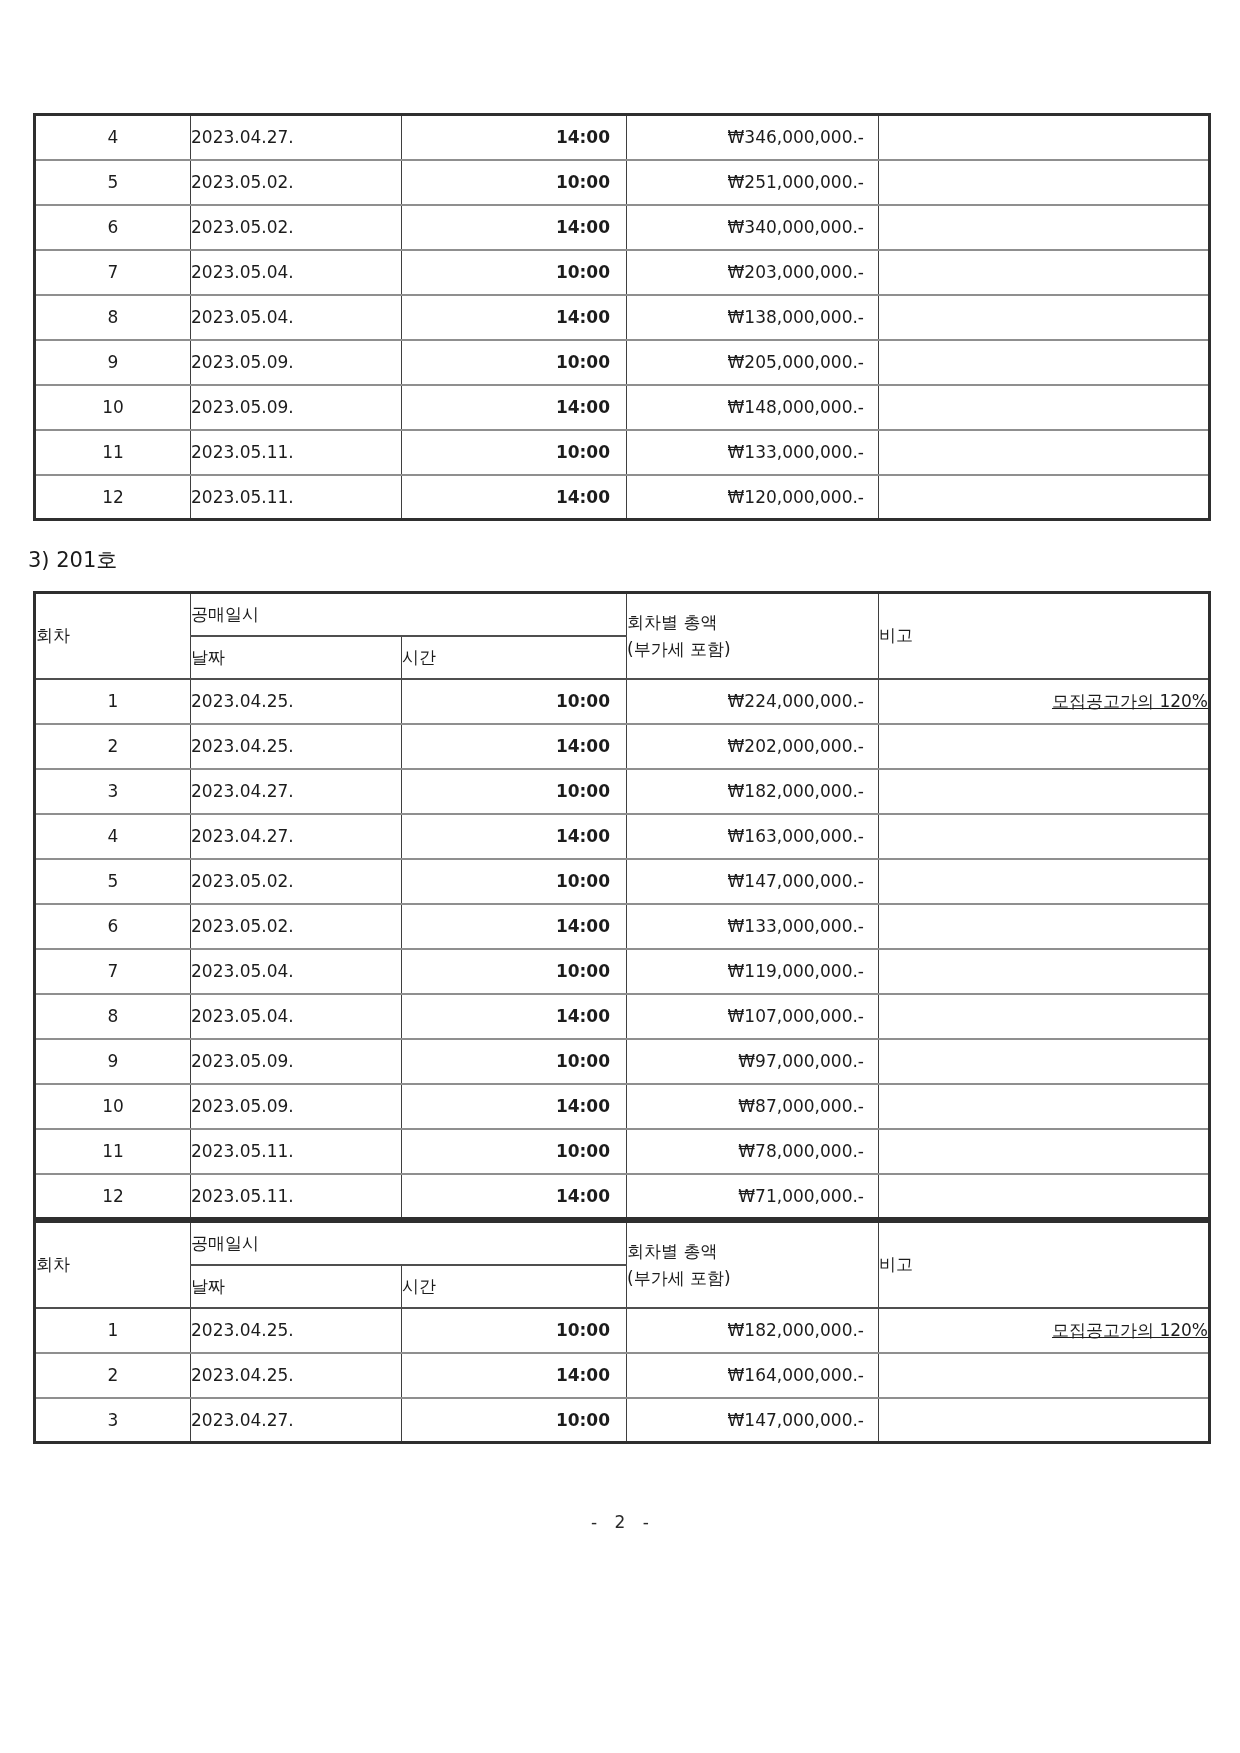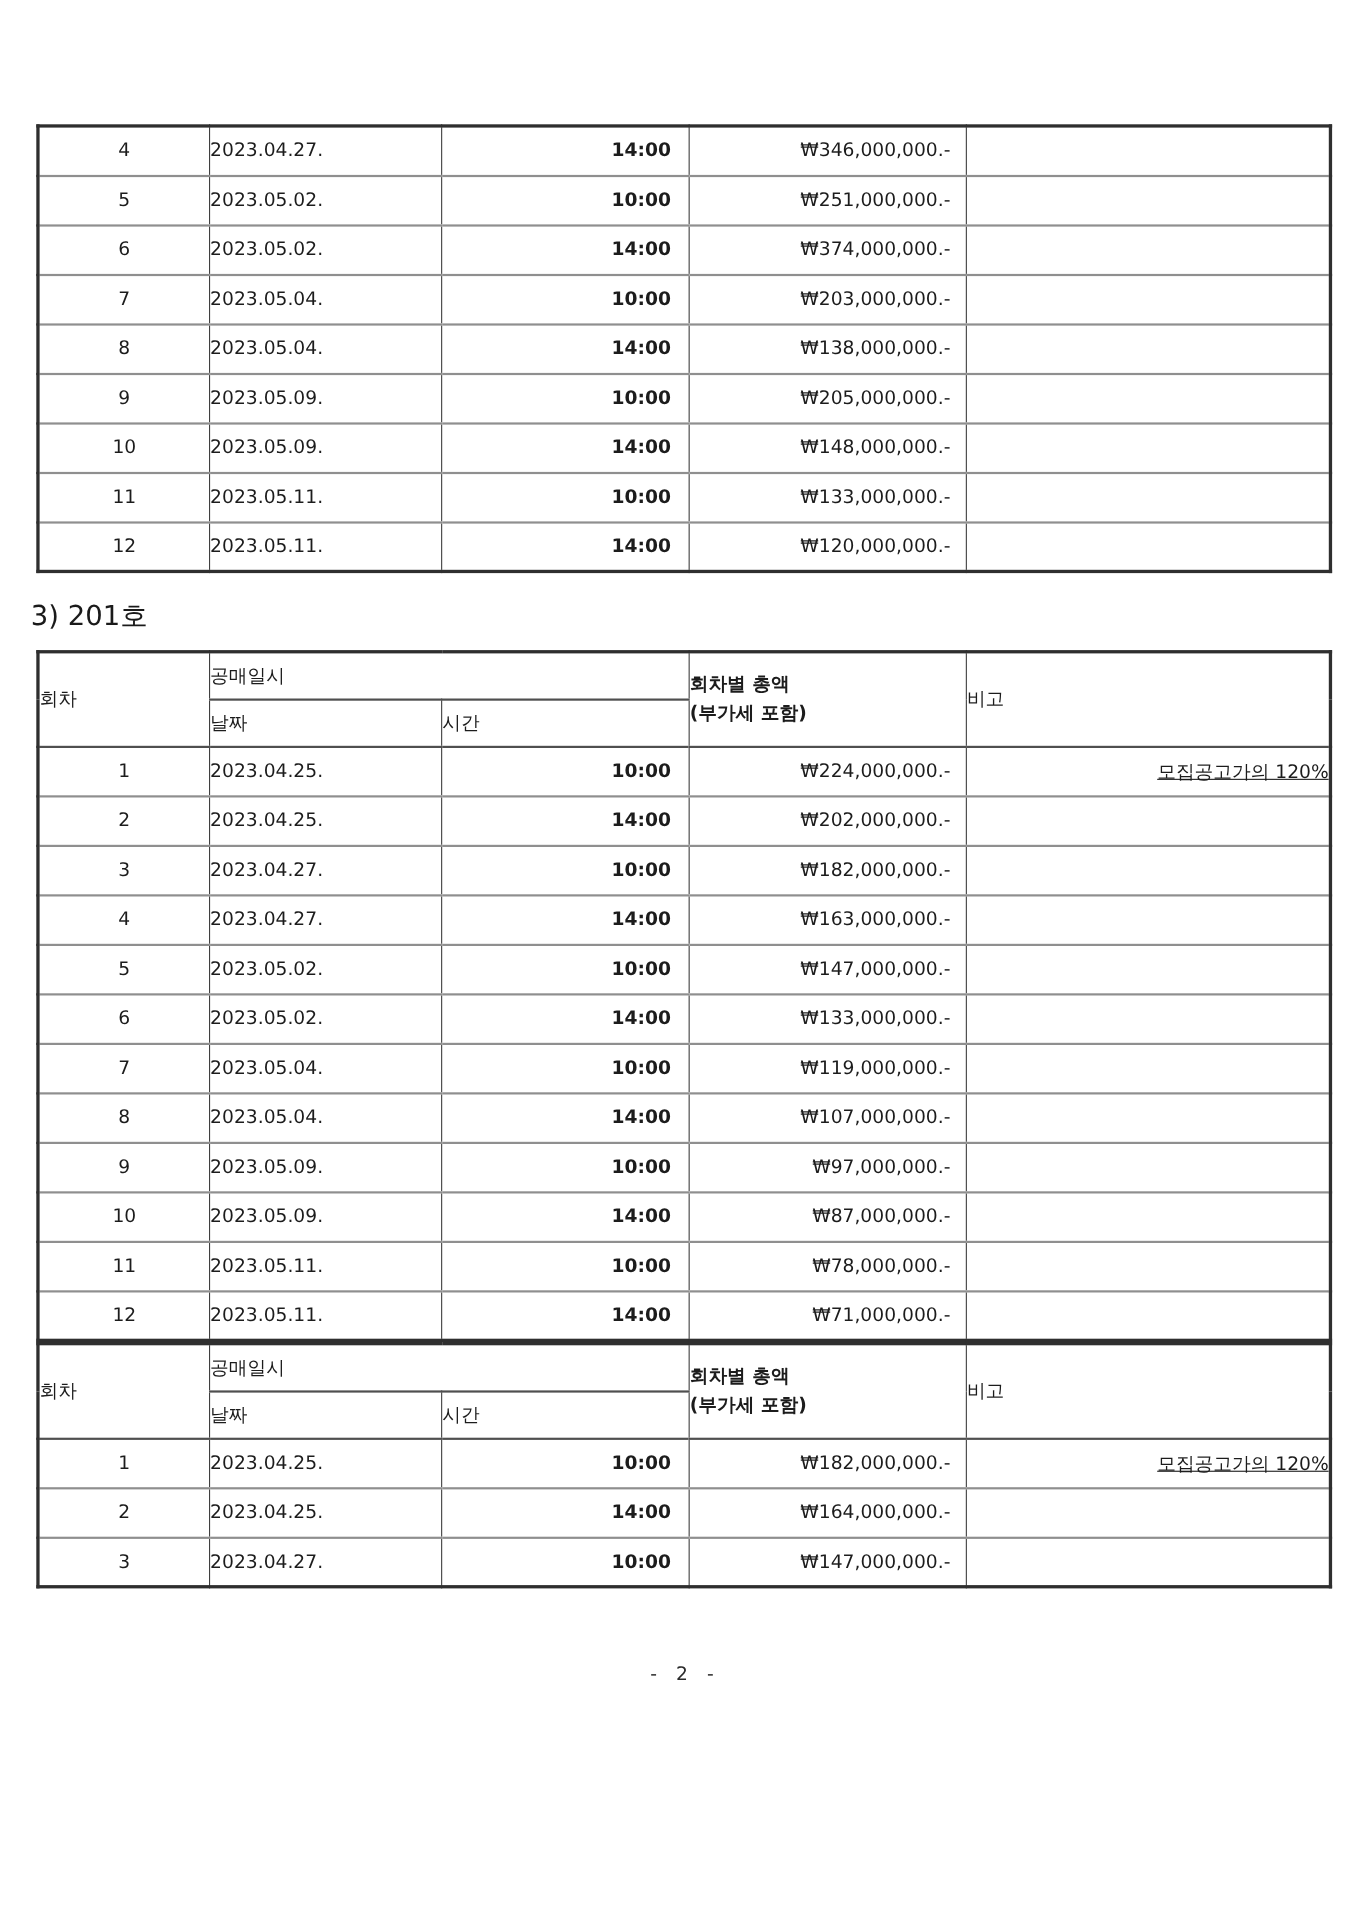--- a/index.html
+++ b/index.html
@@ -36,29 +36,29 @@
     vertical-align: middle;
     white-space: nowrap;
     overflow: hidden;
   }
   .doc-table th {
     font-weight: normal;
     text-align: left;
     height: 43px;
     border-bottom-color: #4f4f4f;
   }
-  .doc-table .h-total { line-height: 1.55; font-weight: bold; }
+  .doc-table .h-total { line-height: 1.55; }
   .c-round  { text-align: center; }
   .c-date   { text-align: left; padding-right: 14px; }
   .c-time   { text-align: right; padding-right: 16px; font-weight: bold; }
   .c-amount { text-align: right; padding-right: 14px; }
   .c-note   { text-align: right; text-decoration: underline; }
   .section-heading {
     margin: 26px 0 18px 28px;
-    font-size: 25px;
+    font-size: 21px;
     line-height: 26px;
     color: #1a1a1a;
   }
   .page-footer {
     margin-top: 68px;
     text-align: center;
     font-size: 17px;
     word-spacing: 12px;
     color: #2a2a2a;
   }
@@ -88,21 +88,21 @@
         <td class="c-round">5</td>
         <td class="c-date">2023.05.02.</td>
         <td class="c-time">10:00</td>
         <td class="c-amount">₩251,000,000.-</td>
         <td class="c-note"></td>
       </tr>
       <tr>
         <td class="c-round">6</td>
         <td class="c-date">2023.05.02.</td>
         <td class="c-time">14:00</td>
-        <td class="c-amount">₩374,000,000.-</td>
+        <td class="c-amount">₩340,000,000.-</td>
         <td class="c-note"></td>
       </tr>
       <tr>
         <td class="c-round">7</td>
         <td class="c-date">2023.05.04.</td>
         <td class="c-time">10:00</td>
         <td class="c-amount">₩203,000,000.-</td>
         <td class="c-note"></td>
       </tr>
       <tr>

